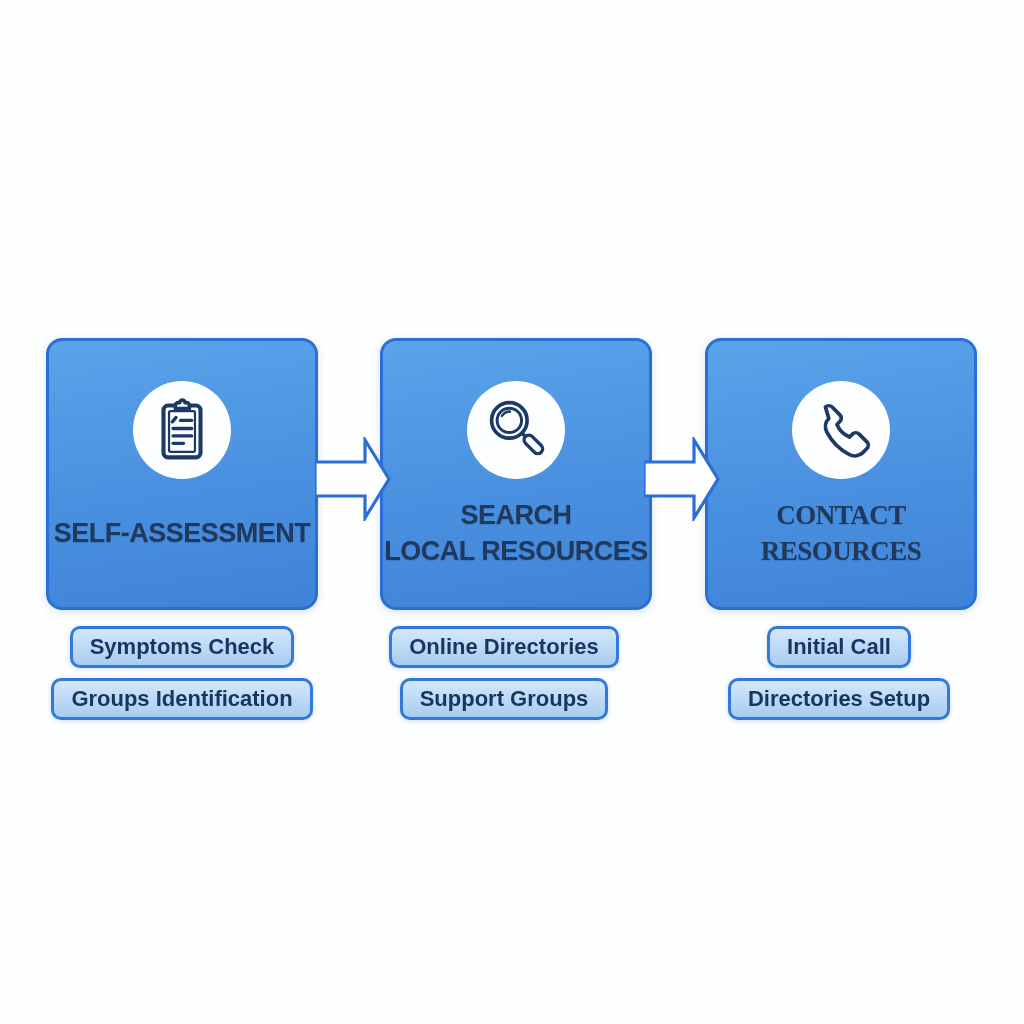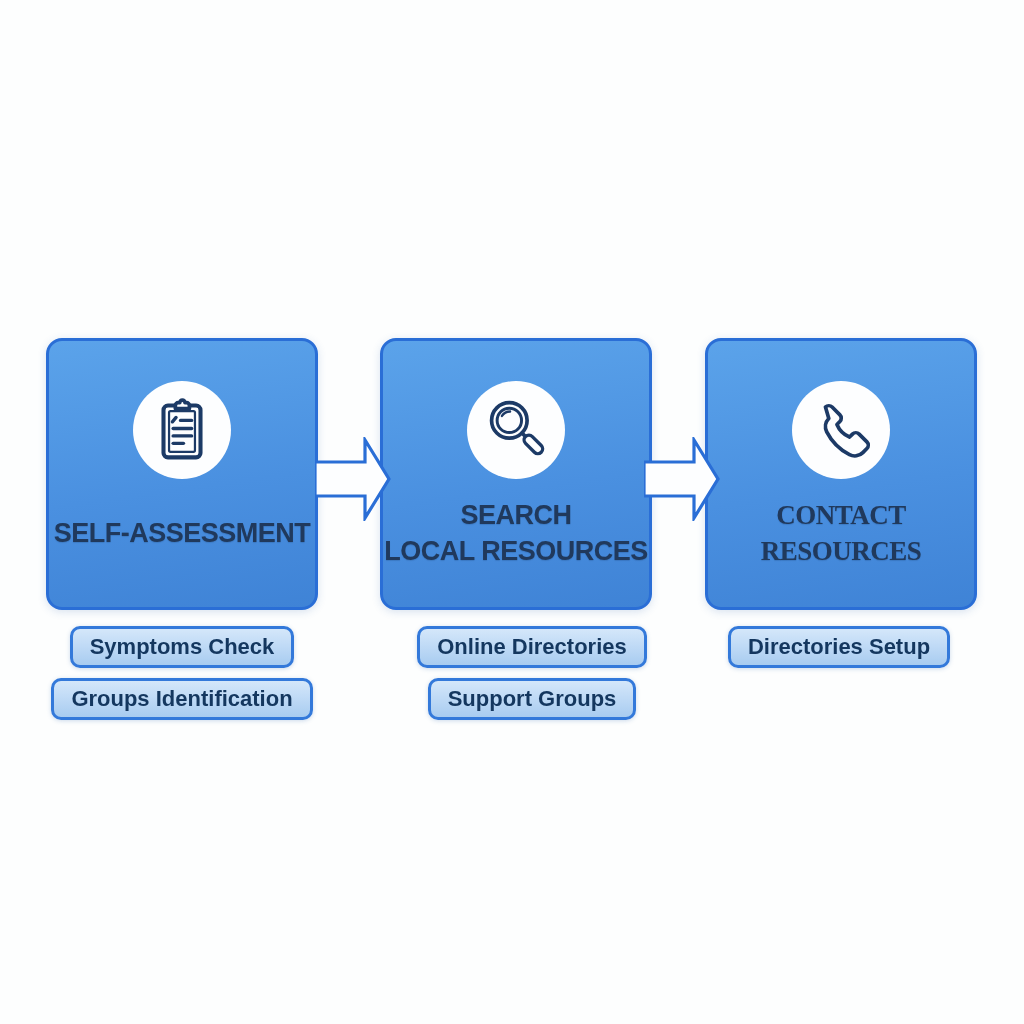--- a/index.html
+++ b/index.html
@@ -83,21 +83,21 @@
     position: absolute;
     top: 626px;
     width: 272px;
     display: flex;
     flex-direction: column;
     align-items: center;
     gap: 10px;
     z-index: 1;
   }
   .col-1 { left: 46px; }
-  .col-2 { left: 396px; justify-content: space-between; }
+  .col-2 { left: 368px; justify-content: space-between; }
   .col-3 { left: 703px; }
 
   .pill {
     box-sizing: border-box;
     border: 3px solid #3379da;
     border-radius: 10px;
     background: linear-gradient(180deg, #d4e7fa 0%, #bcd8f5 55%, #a8ccf0 100%);
     color: #14375f;
     font-weight: 600;
     font-size: 22px;
@@ -171,16 +171,17 @@
     <div class="pill">Symptoms Check</div>
     <div class="pill">Groups Identification</div>
   </div>
 
   <div class="pill-col col-2">
     <div class="pill">Online Directories</div>
     <div class="pill">Support Groups</div>
   </div>
 
   <div class="pill-col col-3">
+    <div class="pill">Initial Call</div>
     <div class="pill">Directories Setup</div>
   </div>
 
 </div>
 
 </body></html>

